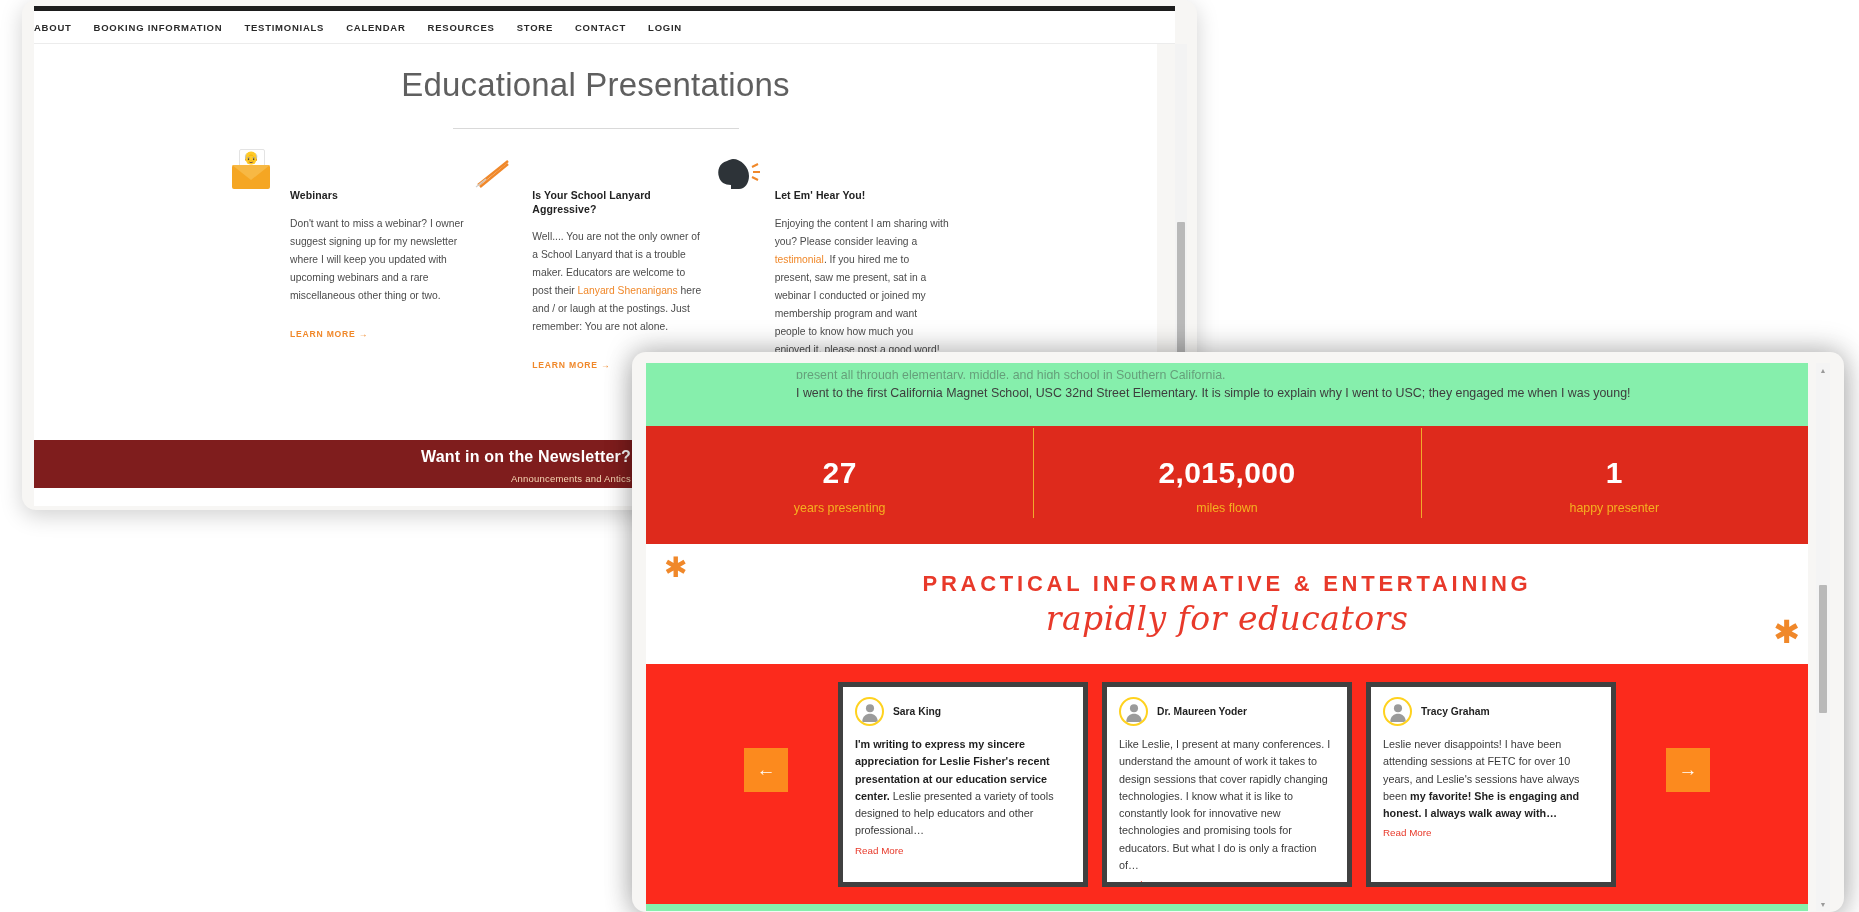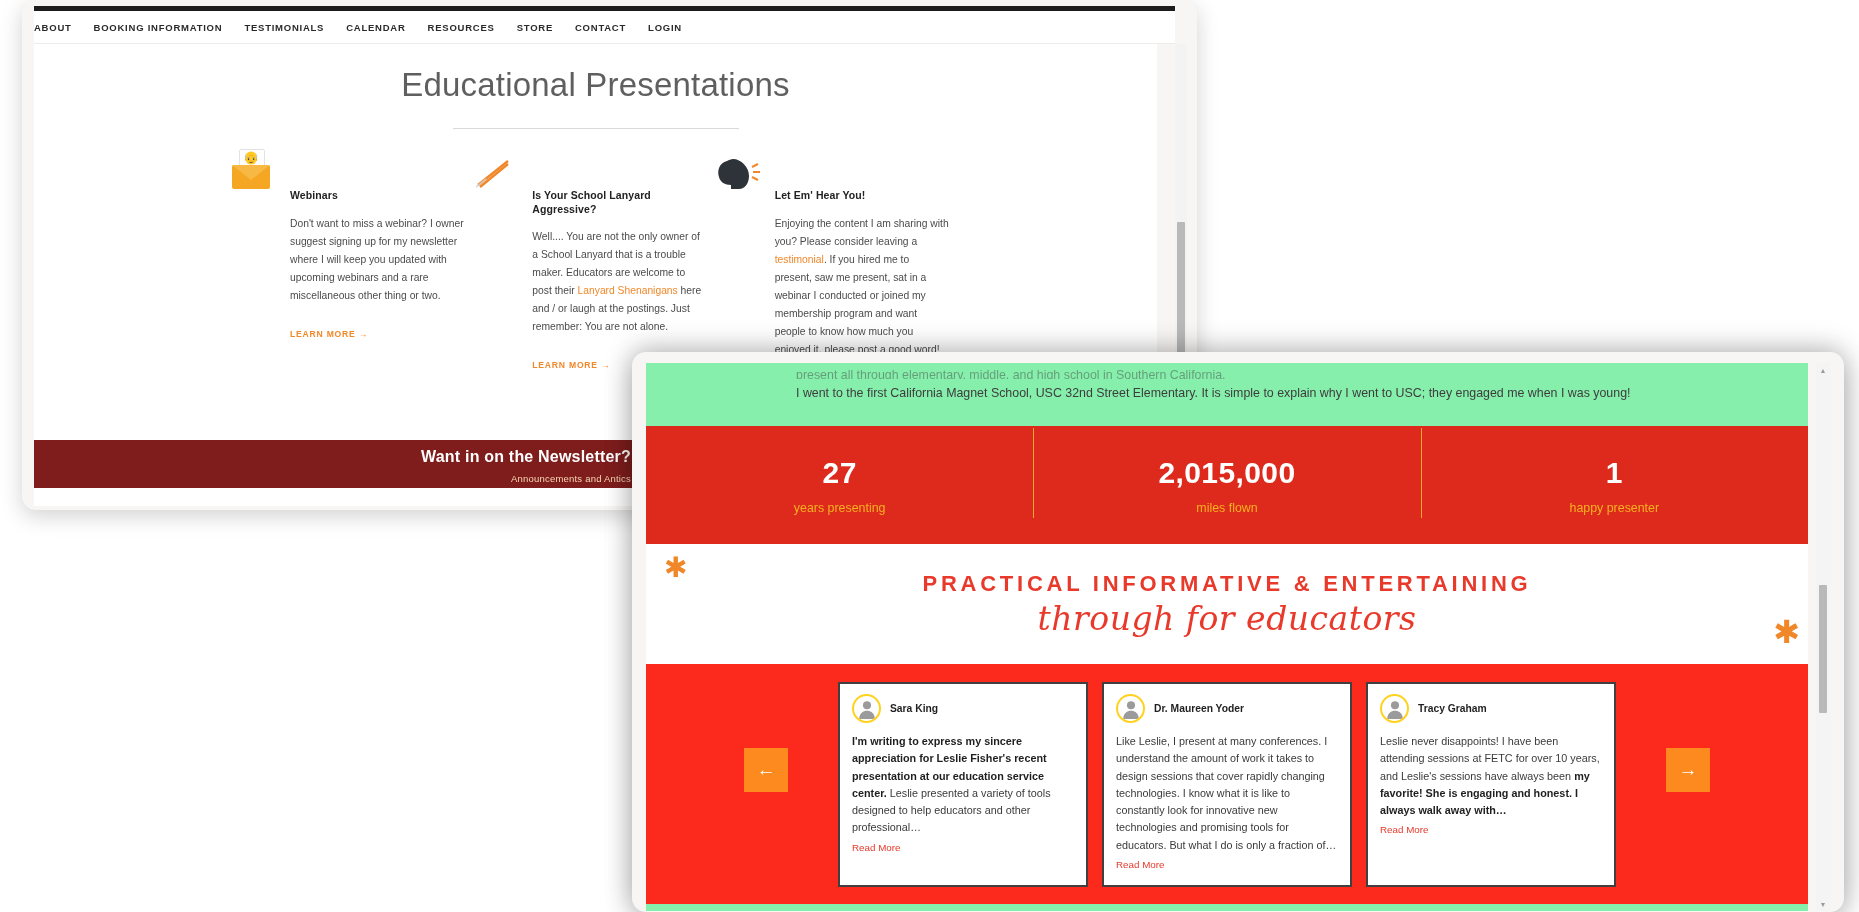--- a/index.html
+++ b/index.html
@@ -187,21 +187,21 @@
 
   
   .testi{
     position:relative;background:#fc2a1c;height:240px;padding-top:18px;
     box-sizing:border-box;
   }
   .testi-row{
     display:flex;gap:14px;justify-content:center;
   }
   .tcard{
-    width:250px;background:#ffffff;border:2px solid #404040;
+    width:250px;background:#ffffff;border:5px solid #404040;
     padding:10px 12px 10px 12px;box-sizing:border-box;height:205px;
     overflow:hidden;
   }
   .tc-head{display:flex;align-items:center;gap:9px;margin-bottom:10px;}
   .avatar{
     width:29px;height:29px;border-radius:50%;
     border:2.5px solid #ffd21f;background:#ffffff;
     display:flex;align-items:center;justify-content:center;
     flex:0 0 29px;box-sizing:border-box;overflow:hidden;
   }
@@ -352,21 +352,21 @@
         </div>
         <div class="stat">
           <div class="stat-num">1</div>
           <div class="stat-lbl">happy presenter</div>
         </div>
       </div>
 
       <div class="tagline">
         <span class="star left">✱</span>
         <div class="tag-1">PRACTICAL INFORMATIVE &amp; ENTERTAINING</div>
-        <div class="tag-2">through for educators</div>
+        <div class="tag-2">rapidly for educators</div>
         <span class="star right">✱</span>
       </div>
 
       <div class="testi">
         <div class="navbtn prev">
             <span>←</span>
           </div>
         <div class="navbtn next">
             <span>→</span>
           </div>

